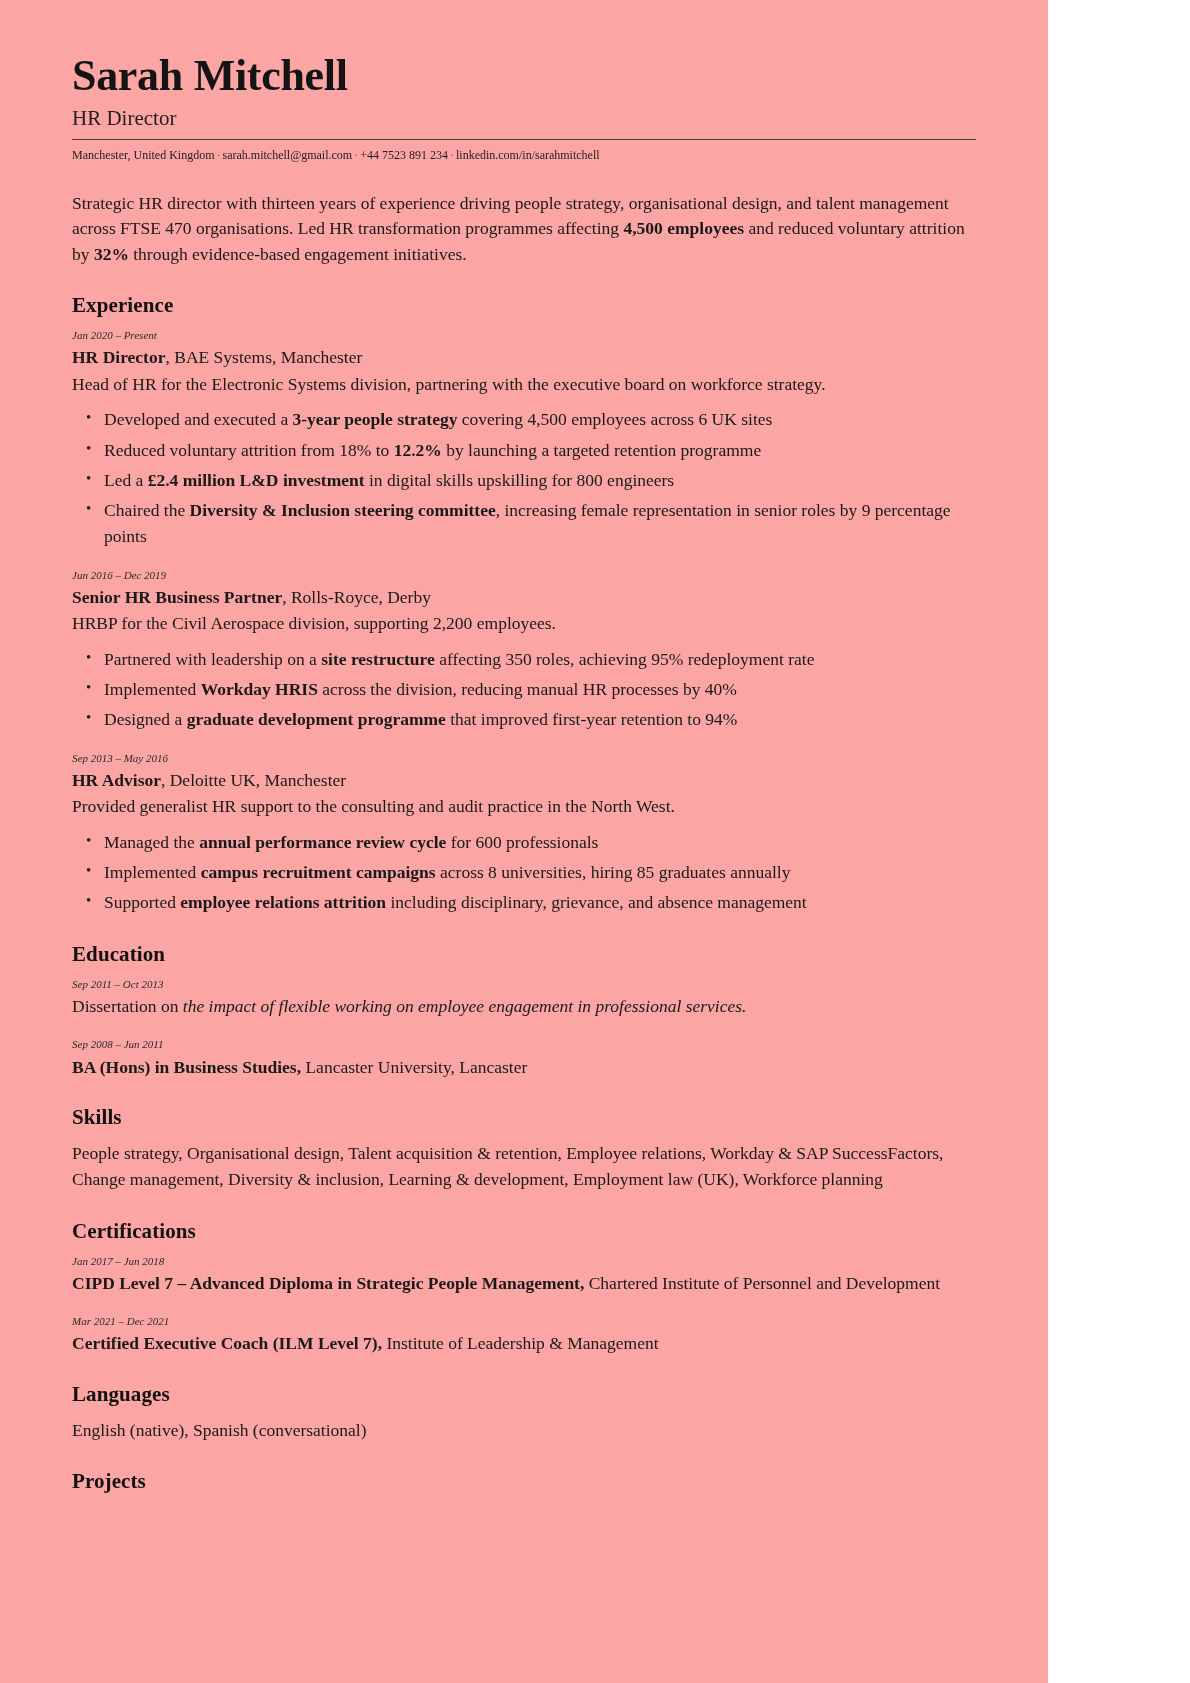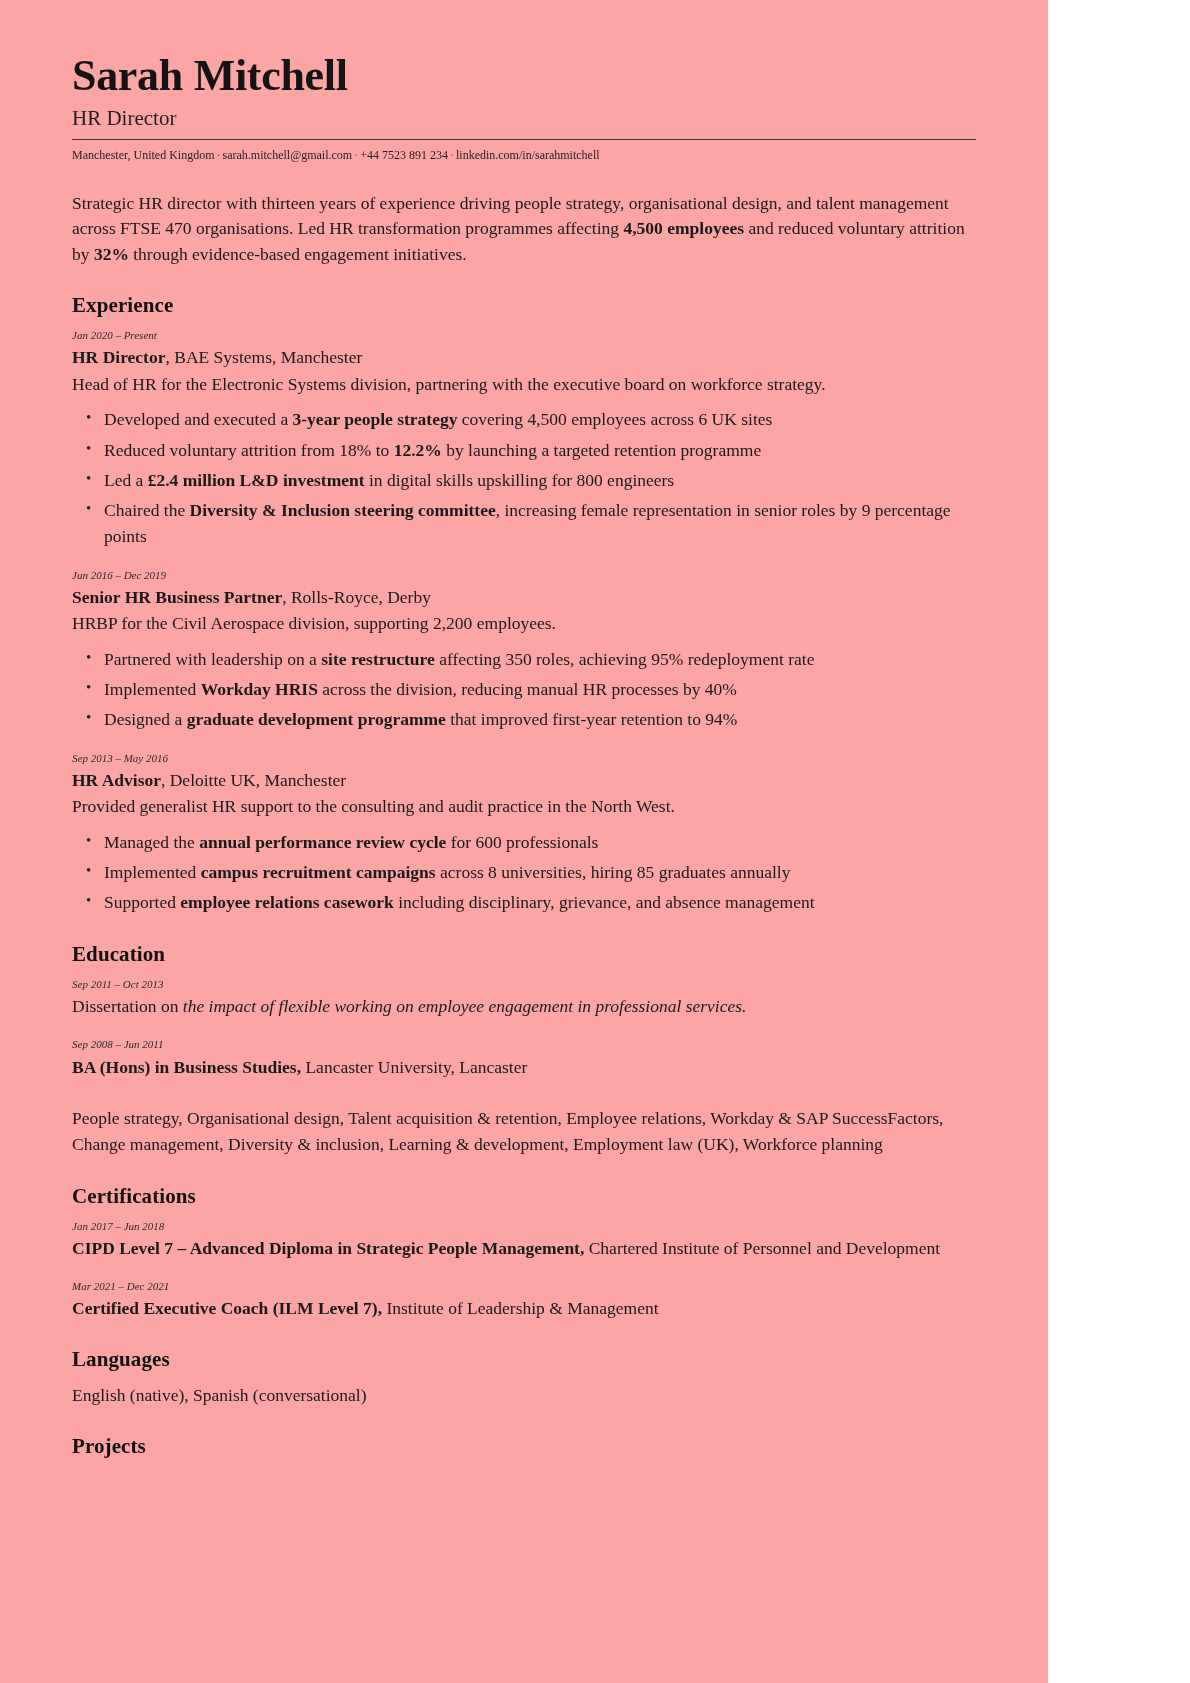--- a/index.html
+++ b/index.html
@@ -175,40 +175,41 @@
       </ul>
     </div>
 
     <div class="entry">
       <div class="entry-date">Sep 2013 – May 2016</div>
       <div class="entry-head"><b>HR Advisor</b><span>, Deloitte UK, Manchester</span></div>
       <div class="entry-sub">Provided generalist HR support to the consulting and audit practice in the North West.</div>
       <ul class="bullets">
         <li><span>Managed the </span><b>annual performance review cycle</b><span> for 600 professionals</span></li>
         <li><span>Implemented </span><b>campus recruitment campaigns</b><span> across 8 universities, hiring 85 graduates annually</span></li>
-        <li><span>Supported </span><b>employee relations casework</b><span> including disciplinary, grievance, and absence management</span></li>
+        <li><span>Supported </span><b>employee relations attrition</b><span> including disciplinary, grievance, and absence management</span></li>
       </ul>
     </div>
   </section>
 
   <section class="section">
     <h2 class="section-title">Education</h2>
 
     <div class="entry">
       <div class="entry-date">Sep 2011 – Oct 2013</div>
       <div class="entry-sub"><span>Dissertation on </span><i>the impact of flexible working on employee engagement in professional services.</i></div>
     </div>
 
     <div class="entry">
       <div class="entry-date">Sep 2008 – Jun 2011</div>
       <div class="entry-head"><b>BA (Hons) in Business Studies,</b><span> Lancaster University, Lancaster</span></div>
     </div>
   </section>
 
   <section class="section">
+    <h2 class="section-title">Skills</h2>
     <p class="plain-block">People strategy, Organisational design, Talent acquisition &amp; retention, Employee relations, Workday &amp; SAP SuccessFactors, Change management, Diversity &amp; inclusion, Learning &amp; development, Employment law (UK), Workforce planning</p>
   </section>
 
   <section class="section">
     <h2 class="section-title">Certifications</h2>
 
     <div class="entry">
       <div class="entry-date">Jan 2017 – Jun 2018</div>
       <div class="entry-head"><b>CIPD Level 7 – Advanced Diploma in Strategic People Management,</b><span> Chartered Institute of Personnel and Development</span></div>
     </div>

